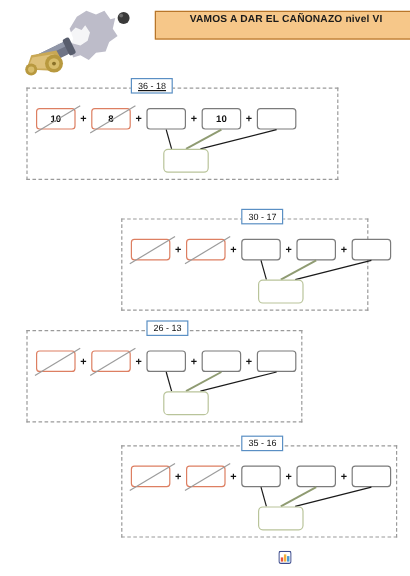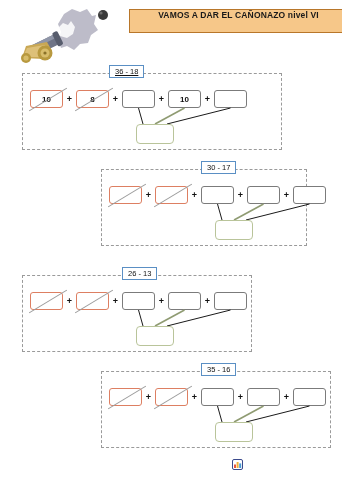--- a/index.html
+++ b/index.html
@@ -206,21 +206,21 @@
           <span></span>
         </div>
       </div>
       <svg class="connectors" width="260" height="77" style="left: 0px; top: 0px;">
         <line x1="115.5" y1="34" x2="120" y2="50" stroke="#1a1a1a" stroke-width="1"></line>
         <line x1="161.5" y1="34" x2="132" y2="50" stroke="#8f9b72" stroke-width="1.6"></line>
         <line x1="207.5" y1="34" x2="144" y2="50" stroke="#1a1a1a" stroke-width="1"></line>
       </svg>
       <div class="answer" style="left: 113px; top: 50px;"><span></span></div>
     </div>
-    <div class="block" style="left: 101px; top: 169px; width: 206px; height: 77px;">
+    <div class="block" style="left: 101px; top: 182px; width: 206px; height: 77px;">
       <div class="block-label" style="left: 99px;">30 - 17</div>
       <div class="row" style="left: 7px; top: 16px;">
         <div class="cell red struck">
           <span></span>
         </div>
         <span class="plus">+</span>
         <div class="cell red struck">
           <span></span>
         </div>
         <span class="plus">+</span>

